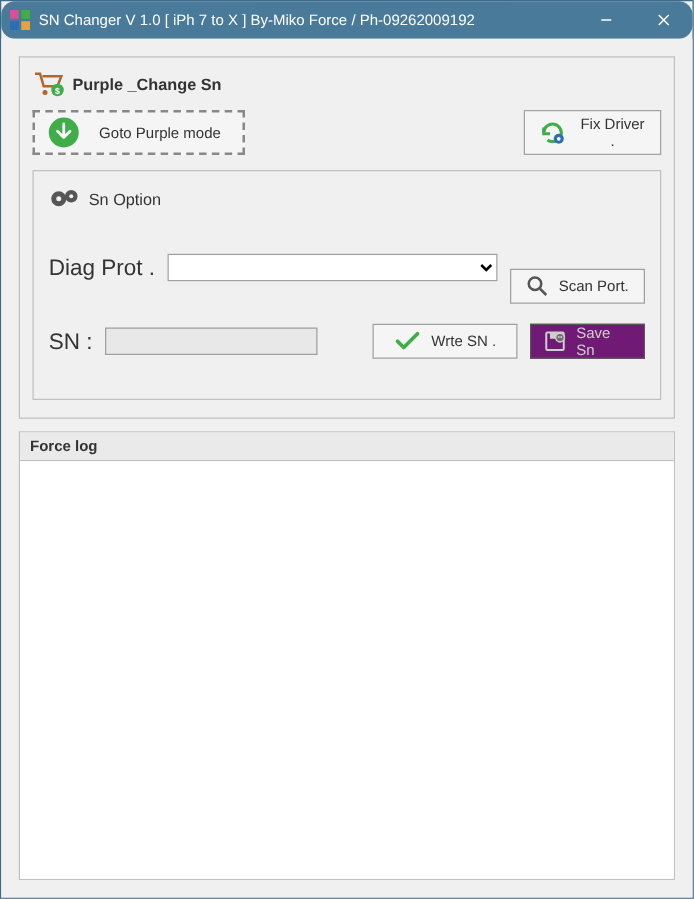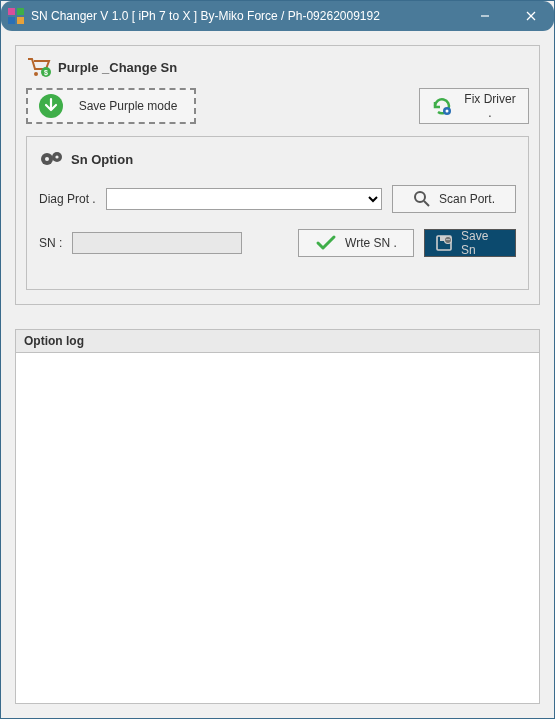--- a/index.html
+++ b/index.html
@@ -28,21 +28,21 @@
     display: flex; align-items: center; justify-content: center;
     color: #fff;
     cursor: default;
   }
 
   .client {
     flex: 1;
     background: #f0f0f0;
     padding: 14px 14px 14px 14px;
     display: flex; flex-direction: column;
-    gap: 24px;
+    gap: 10px;
   }
 
   .panel {
     border: 1px solid #c0c0c0;
     background: #f0f0f0;
     padding: 10px 10px 14px 10px;
   }
 
   .panel-header {
     display: flex; align-items: center; gap: 6px;
@@ -77,27 +77,27 @@
   .spacer { flex: 1; }
 
   .groupbox {
     border: 1px solid #c0c0c0;
     background: #f0f0f0;
     padding: 12px 12px 16px 12px;
     position: relative;
   }
   .group-header {
     display: flex; align-items: center; gap: 6px;
-    font-weight: bold; font-size: 13px; color: #333;
+    font-weight: normal; font-size: 13px; color: #333;
     margin-bottom: 16px;
   }
 
   .row { display: flex; align-items: center; gap: 10px; margin-bottom: 16px; }
   .row:last-child { margin-bottom: 16px; }
-  .row label { font-size: 12px; color: #333; }
+  .row label { font-size: 18px; color: #333; }
 
   select.combo {
     flex: 1;
     height: 22px;
     background: #fff;
     border: 1px solid #a0a0a0;
     font-size: 12px;
   }
   input.text {
     width: 170px; height: 22px;
@@ -106,25 +106,25 @@
     font-size: 12px;
     padding: 0 4px;
   }
 
   .btn.small {
     height: 28px; width: 100px;
     justify-content: center;
     border: 1px solid #a0a0a0;
     background: #f5f5f5;
   }
-  .btn.scan { width: 124px; }
+  .btn.scan { width: 108px; margin-top: 30px; }
   .btn.write { width: 116px; }
   .btn.save {
     width: 92px;
-    background: #0c4a6e;
+    background: #701a75;
     color: #cfcfcf;
     border: 1px solid #555;
     align-items: center;
   }
 
   .output-panel {
     flex: 1;
     border: 1px solid #c0c0c0;
     background: #fff;
     display: flex; flex-direction: column;
@@ -185,21 +185,21 @@
       </div>
 
       <div class="button-row">
         <div class="btn primary">
           <span>
             <svg width="26" height="26" viewBox="0 0 26 26">
               <circle cx="13" cy="13" r="12" fill="#3fae49"></circle>
               <path d="M13 6 L13 16 M8 12 L13 17 L18 12" stroke="#fff" stroke-width="2.2" fill="none" stroke-linecap="round" stroke-linejoin="round"></path>
             </svg>
           </span>
-          <span class="lbl">Save Purple mode</span>
+          <span class="lbl">Goto Purple mode</span>
         </div>
         <div class="spacer"></div>
         <div class="btn mid">
           <span>
             <svg width="24" height="24" viewBox="0 0 24 24">
               <path d="M5 12 A7 7 0 1 1 8 18" fill="none" stroke="#3fae49" stroke-width="2.5"></path>
               <path d="M5 8 L5 13 L10 13" fill="none" stroke="#3fae49" stroke-width="2.5"></path>
               <circle cx="17" cy="17" r="4" fill="#2a6fb5"></circle>
               <circle cx="17" cy="17" r="1.5" fill="#fff"></circle>
             </svg>
@@ -260,18 +260,18 @@
               </svg>
             </span>
             <span>Save Sn</span>
           </div>
         </div>
       </div>
 
     </div>
 
     <div class="output-panel">
-      <div class="output-header">Option log</div>
+      <div class="output-header">Force log</div>
       <div class="output-body"></div>
     </div>
 
   </div>
 </div>
 
 </body></html>

